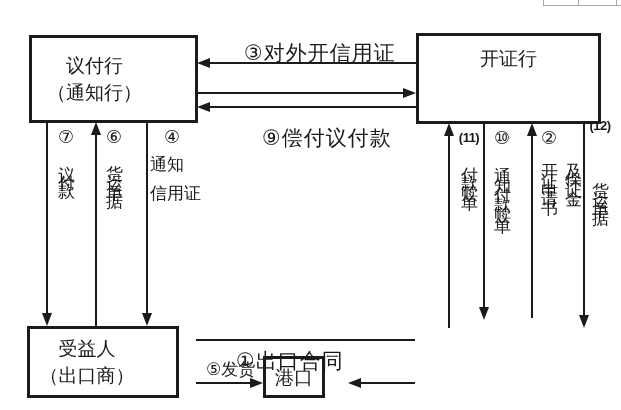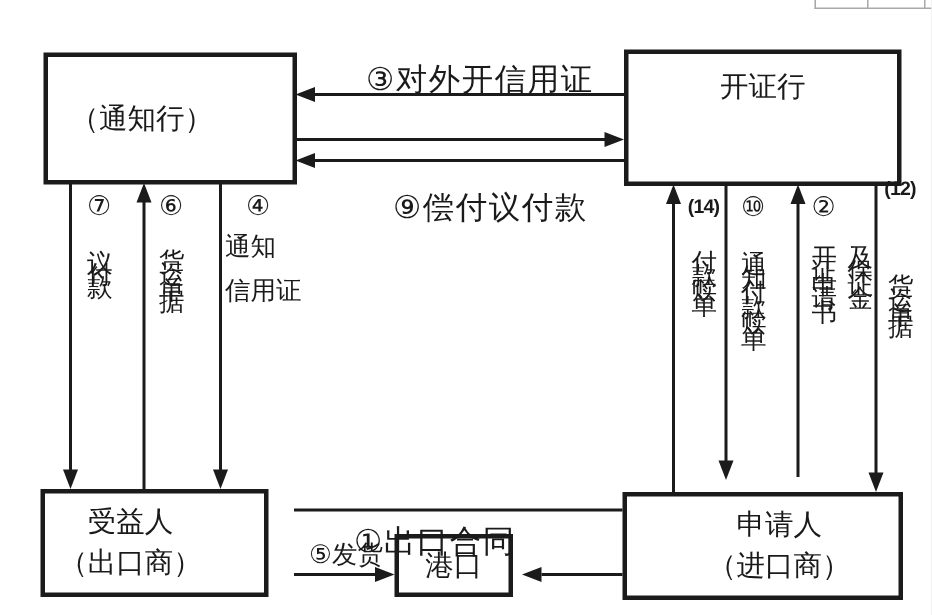--- a/index.html
+++ b/index.html
@@ -34,38 +34,35 @@
 <body>
 
 <div class="canvas">
 
   <div class="artifact" style="left:543px; top:5px; width:78px; height:1px;"></div>
   <div class="artifact" style="left:543px; top:0; width:1px; height:6px;"></div>
   <div class="artifact" style="left:578px; top:0; width:1px; height:6px;"></div>
   <div class="artifact" style="left:616px; top:0; width:1px; height:6px;"></div>
 
   <div class="box" style="left:29px; top:35px; width:169px; height:88px; padding-right:38px;">
+    <div>议付行</div>
     <div>（通知行）</div>
   </div>
 
   <div class="box" style="left:416px; top:33px; width:185px; height:91px; justify-content:flex-start; padding-top:9px;">
     <div>开证行</div>
   </div>
 
   <div class="box" style="left:27px; top:326px; width:152px; height:72px; padding-right:32px;">
     <div>受益人</div>
     <div>（出口商）</div>
   </div>
 
-  <div class="box" style="left:415px; top:328px; width:187px; height:72px; padding-left:22px;">
-    <div>申请人</div>
-    <div>（进口商）</div>
-  </div>
 
-  <div class="box" style="left:263px; top:356px; width:79px; height:42px;">
+  <div class="box" style="left:263px; top:356px; width:62px; height:42px;">
     <div>港口</div>
   </div>
 
   <div class="hlabel" style="left:244px; top:39px;">
     <span>③</span><span>对外开信用证</span>
   </div>
   <div class="hline" style="left:209px; top:62px; width:207px;"></div>
   <div class="ah ah-left" style="left:197px; top:58px;"></div>
 
   <div class="hline" style="left:198px; top:92px; width:206px;"></div>
@@ -95,21 +92,21 @@
   <div class="ah ah-down" style="left:142px; top:313px;"></div>
   <div class="vcol" style="left:150px; top:127px; width:56px; align-items:flex-start;">
     <span class="num" style="margin-left:14px;">④</span>
     <span class="small-label" style="position:static; margin-top:6px;">通知</span>
     <span class="small-label" style="position:static; margin-top:6px;">信用证</span>
   </div>
 
   <div class="ah ah-up" style="left:444px; top:123px;"></div>
   <div class="vline" style="left:448px; top:135px; height:193px;"></div>
   <div class="vcol" style="left:455px; top:128px; width:28px;">
-    <span class="pnum">(14)</span>
+    <span class="pnum">(11)</span>
     <span class="vtext">付款赎单</span>
   </div>
 
   <div class="vline" style="left:483px; top:123px; height:185px;"></div>
   <div class="ah ah-down" style="left:479px; top:307px;"></div>
   <div class="vcol" style="left:488px; top:128px; width:28px;">
     <span class="num">⑩</span>
     <span class="vtext" style="letter-spacing:10px;">通知付款赎单</span>
   </div>
 

